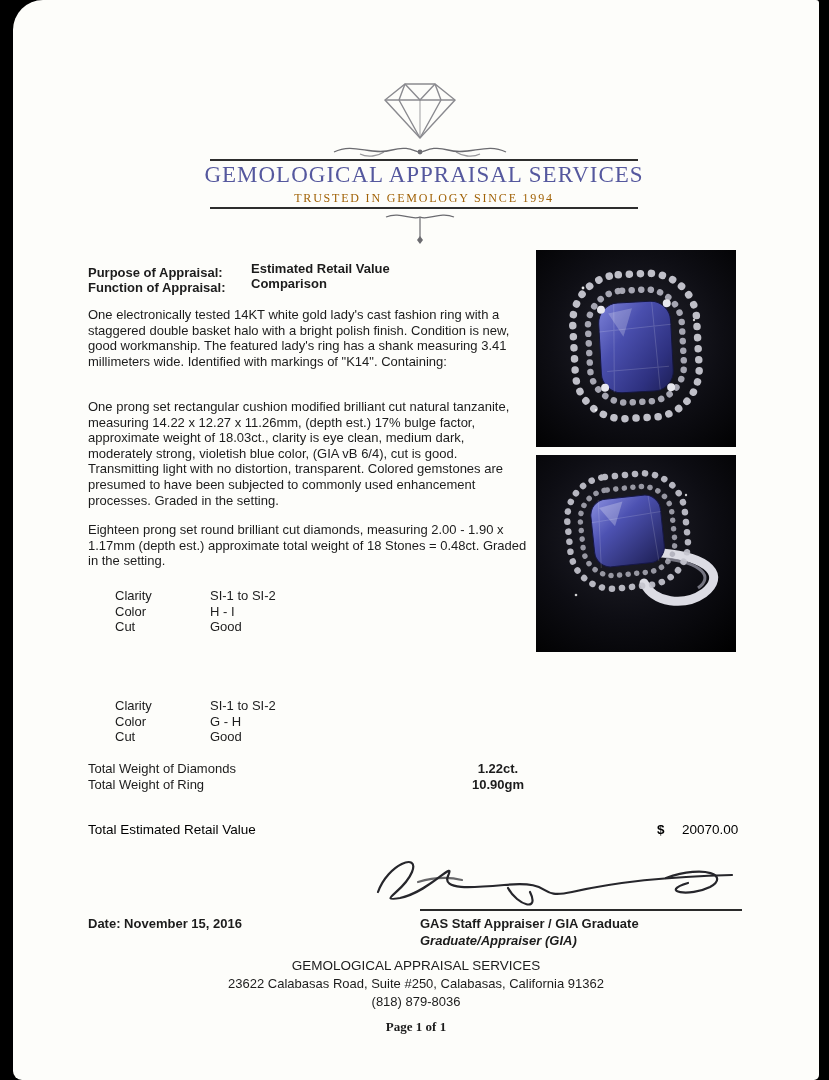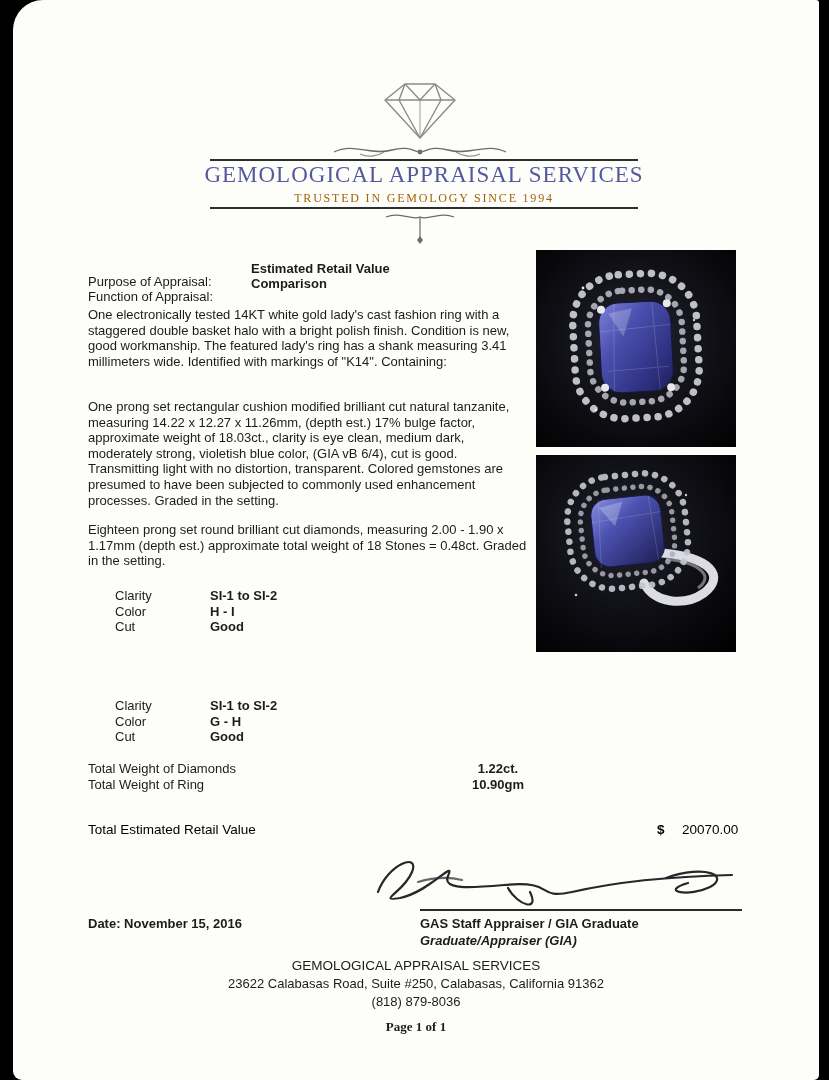--- a/index.html
+++ b/index.html
@@ -22,37 +22,37 @@
                font-size:23px; letter-spacing:1px; color:#55589E; }
   .tagline { left:210px; top:191px; width:428px; text-align:center;
              font-family:"Liberation Serif", serif; font-size:12px;
              letter-spacing:1.8px; color:#a16207; }
   .flourish-bottom { left:380px; top:211px; width:80px; height:34px; }
 
   
   .t { font-size:13px; line-height:15.6px; color:#1c1c1c; }
 
   .kv-row { left:88px; width:442px; height:16px; }
-  .kv-row .lbl { position:absolute; left:0; top:13px; }
+  .kv-row .lbl { position:absolute; left:0; top:4px;font-weight:bold; }
   .kv-row .val { position:absolute; left:163px; top:0; font-weight:bold; }
   .row-purpose { top:261px; }
   .row-function { top:276px; }
 
   .para { left:88px; width:442px; }
   .p1 { top:307px; }
   .p2 { top:399px; }
   .p3 { top:522px; }
   .p4 { top:651px; left:88px; width:650px; }
 
   .grades { left:115px; width:300px; }
   .grades-1 { top:588px; }
   .grades-2 { top:698px; }
   .grade-row { position:relative; height:15.6px; }
   .grade-row .lbl { position:absolute; left:0; top:0; }
-  .grade-row .val { position:absolute; left:95px; top:0; font-weight:bold; }
+  .grade-row .val { position:absolute; left:95px; top:0; font-weight:normal; }
 
   .totals { left:88px; top:761px; width:650px; }
   .total-row { position:relative; height:15.6px; }
   .total-row .lbl { position:absolute; left:0; top:0; }
   .total-row .val { position:absolute; left:355px; top:0; width:110px;
                     text-align:center; font-weight:bold; }
 
   .grand-total { left:88px; top:822px; width:660px; height:18px; font-size:13.5px; }
   .grand-total .lbl { position:absolute; left:0; top:0; font-weight:normal; }
   .grand-total .cur { position:absolute; left:569px; top:0; font-weight:bold; }

